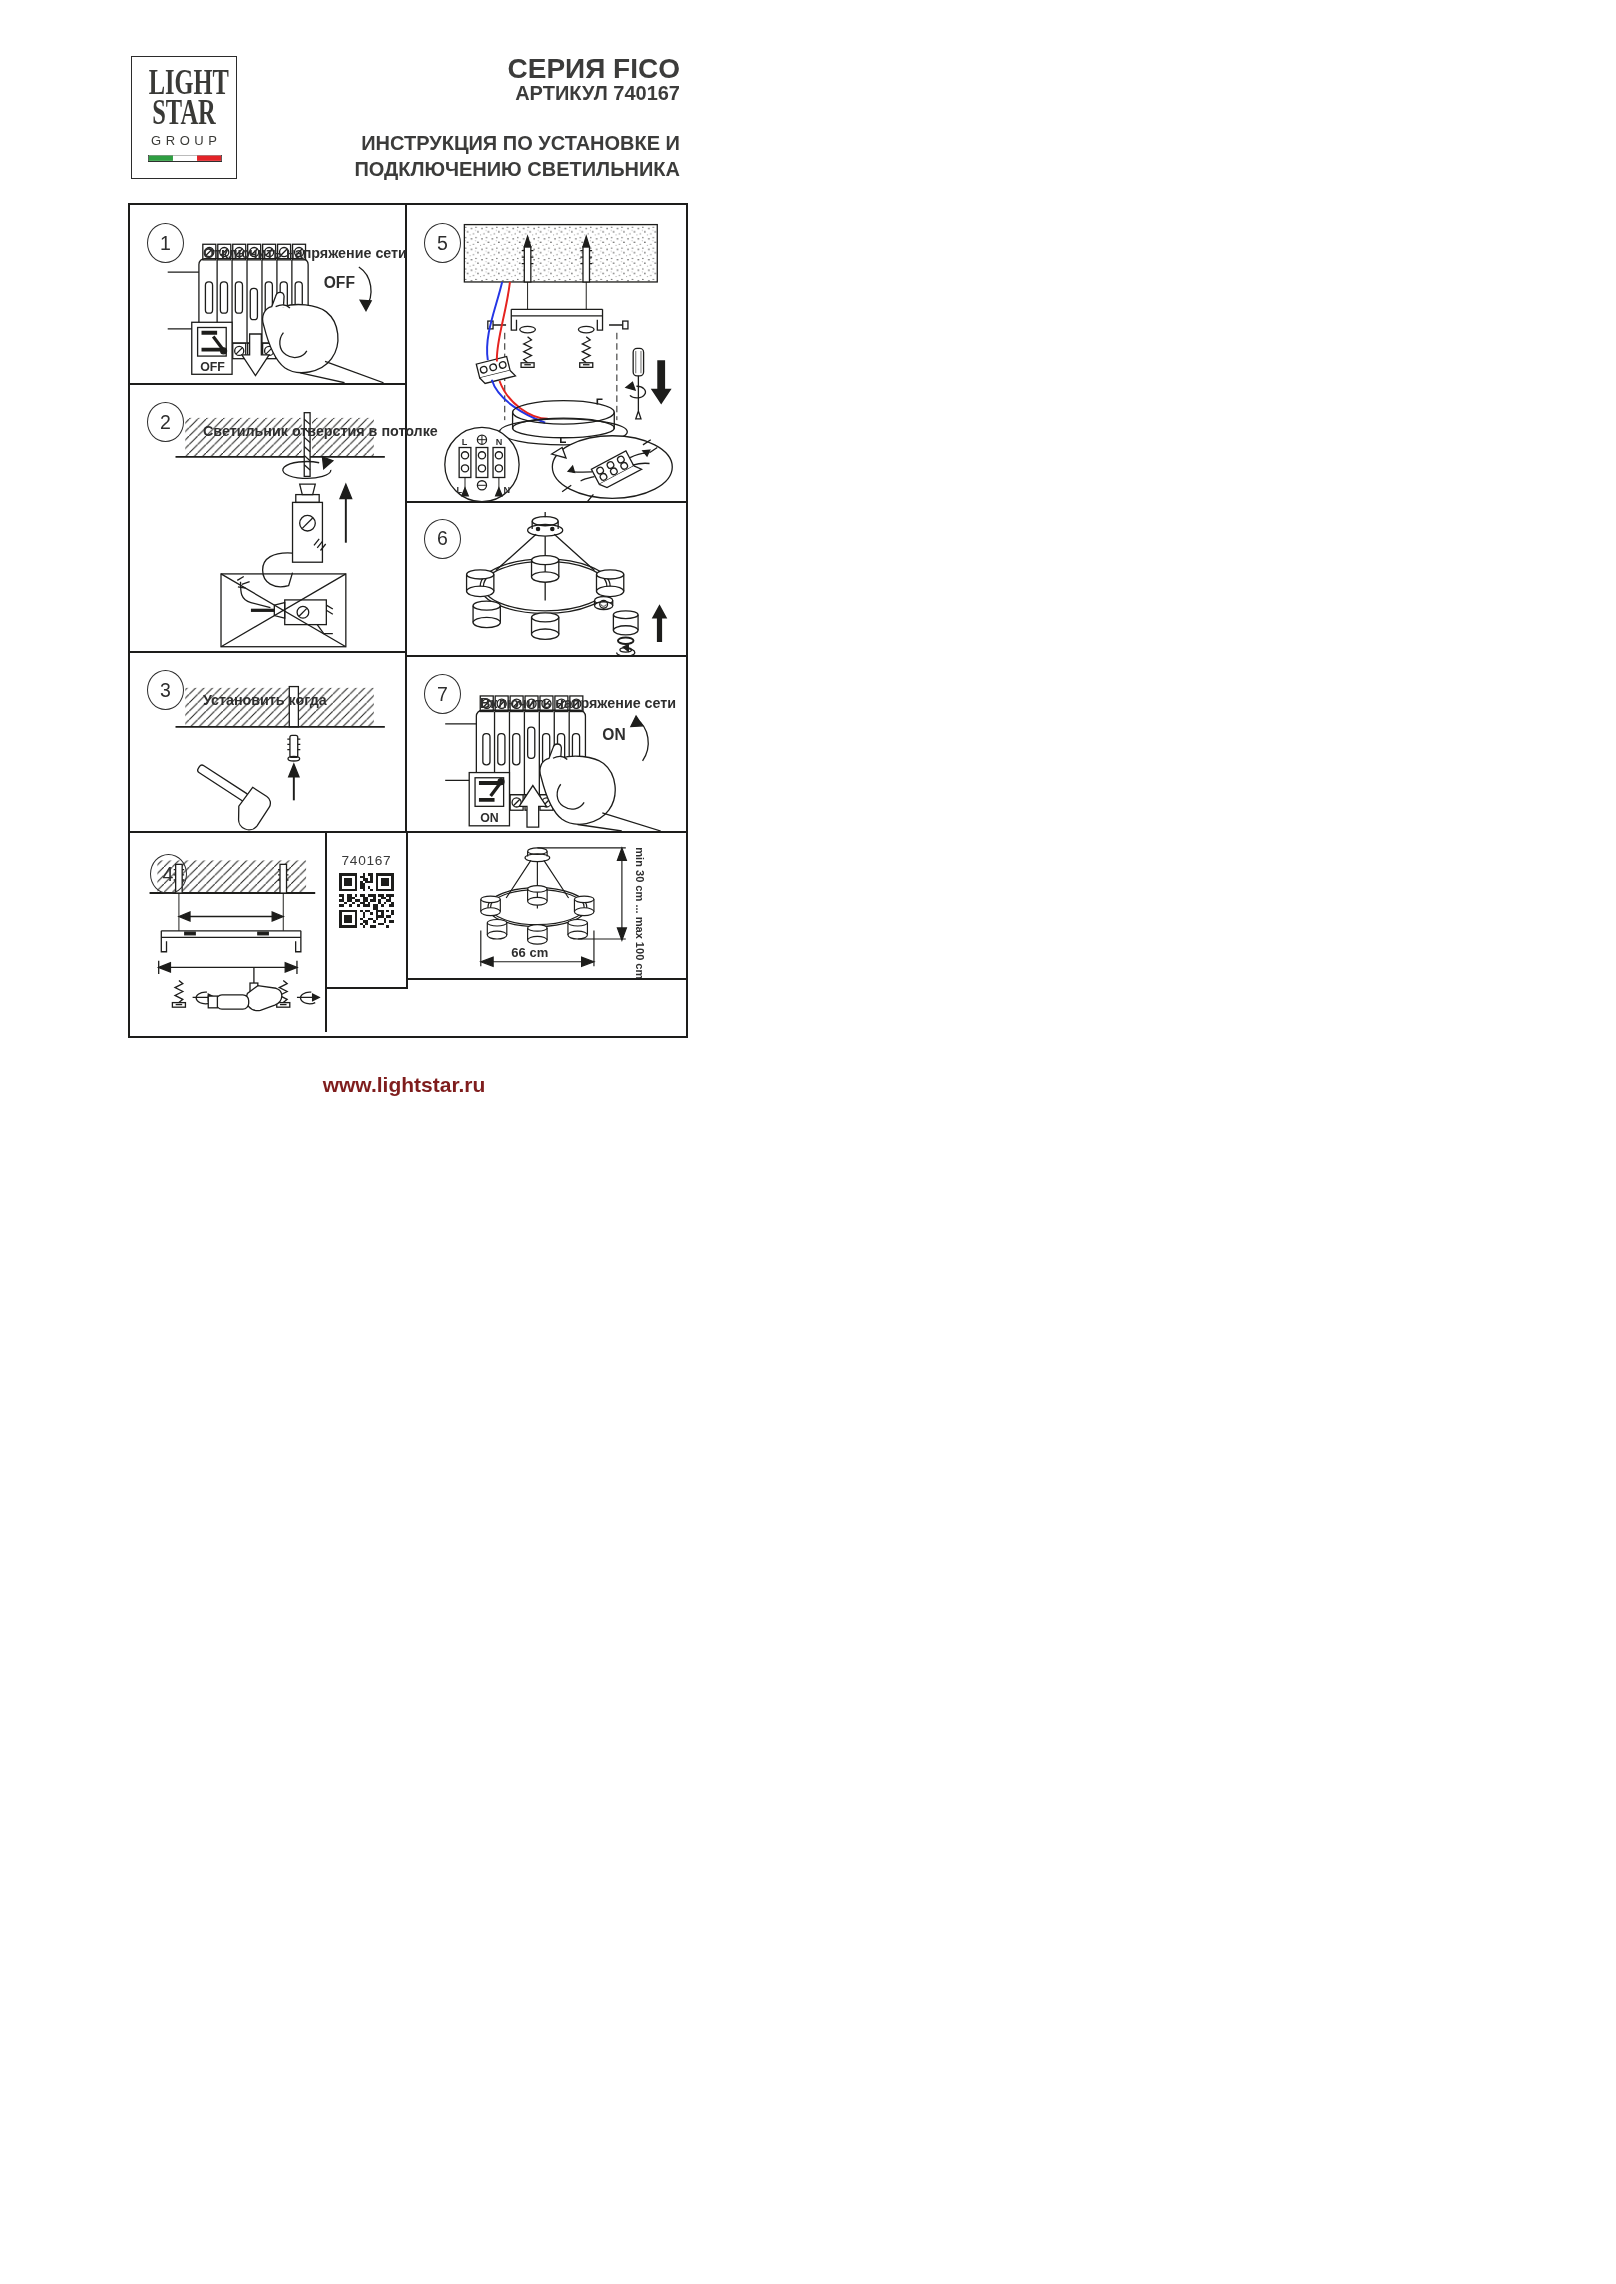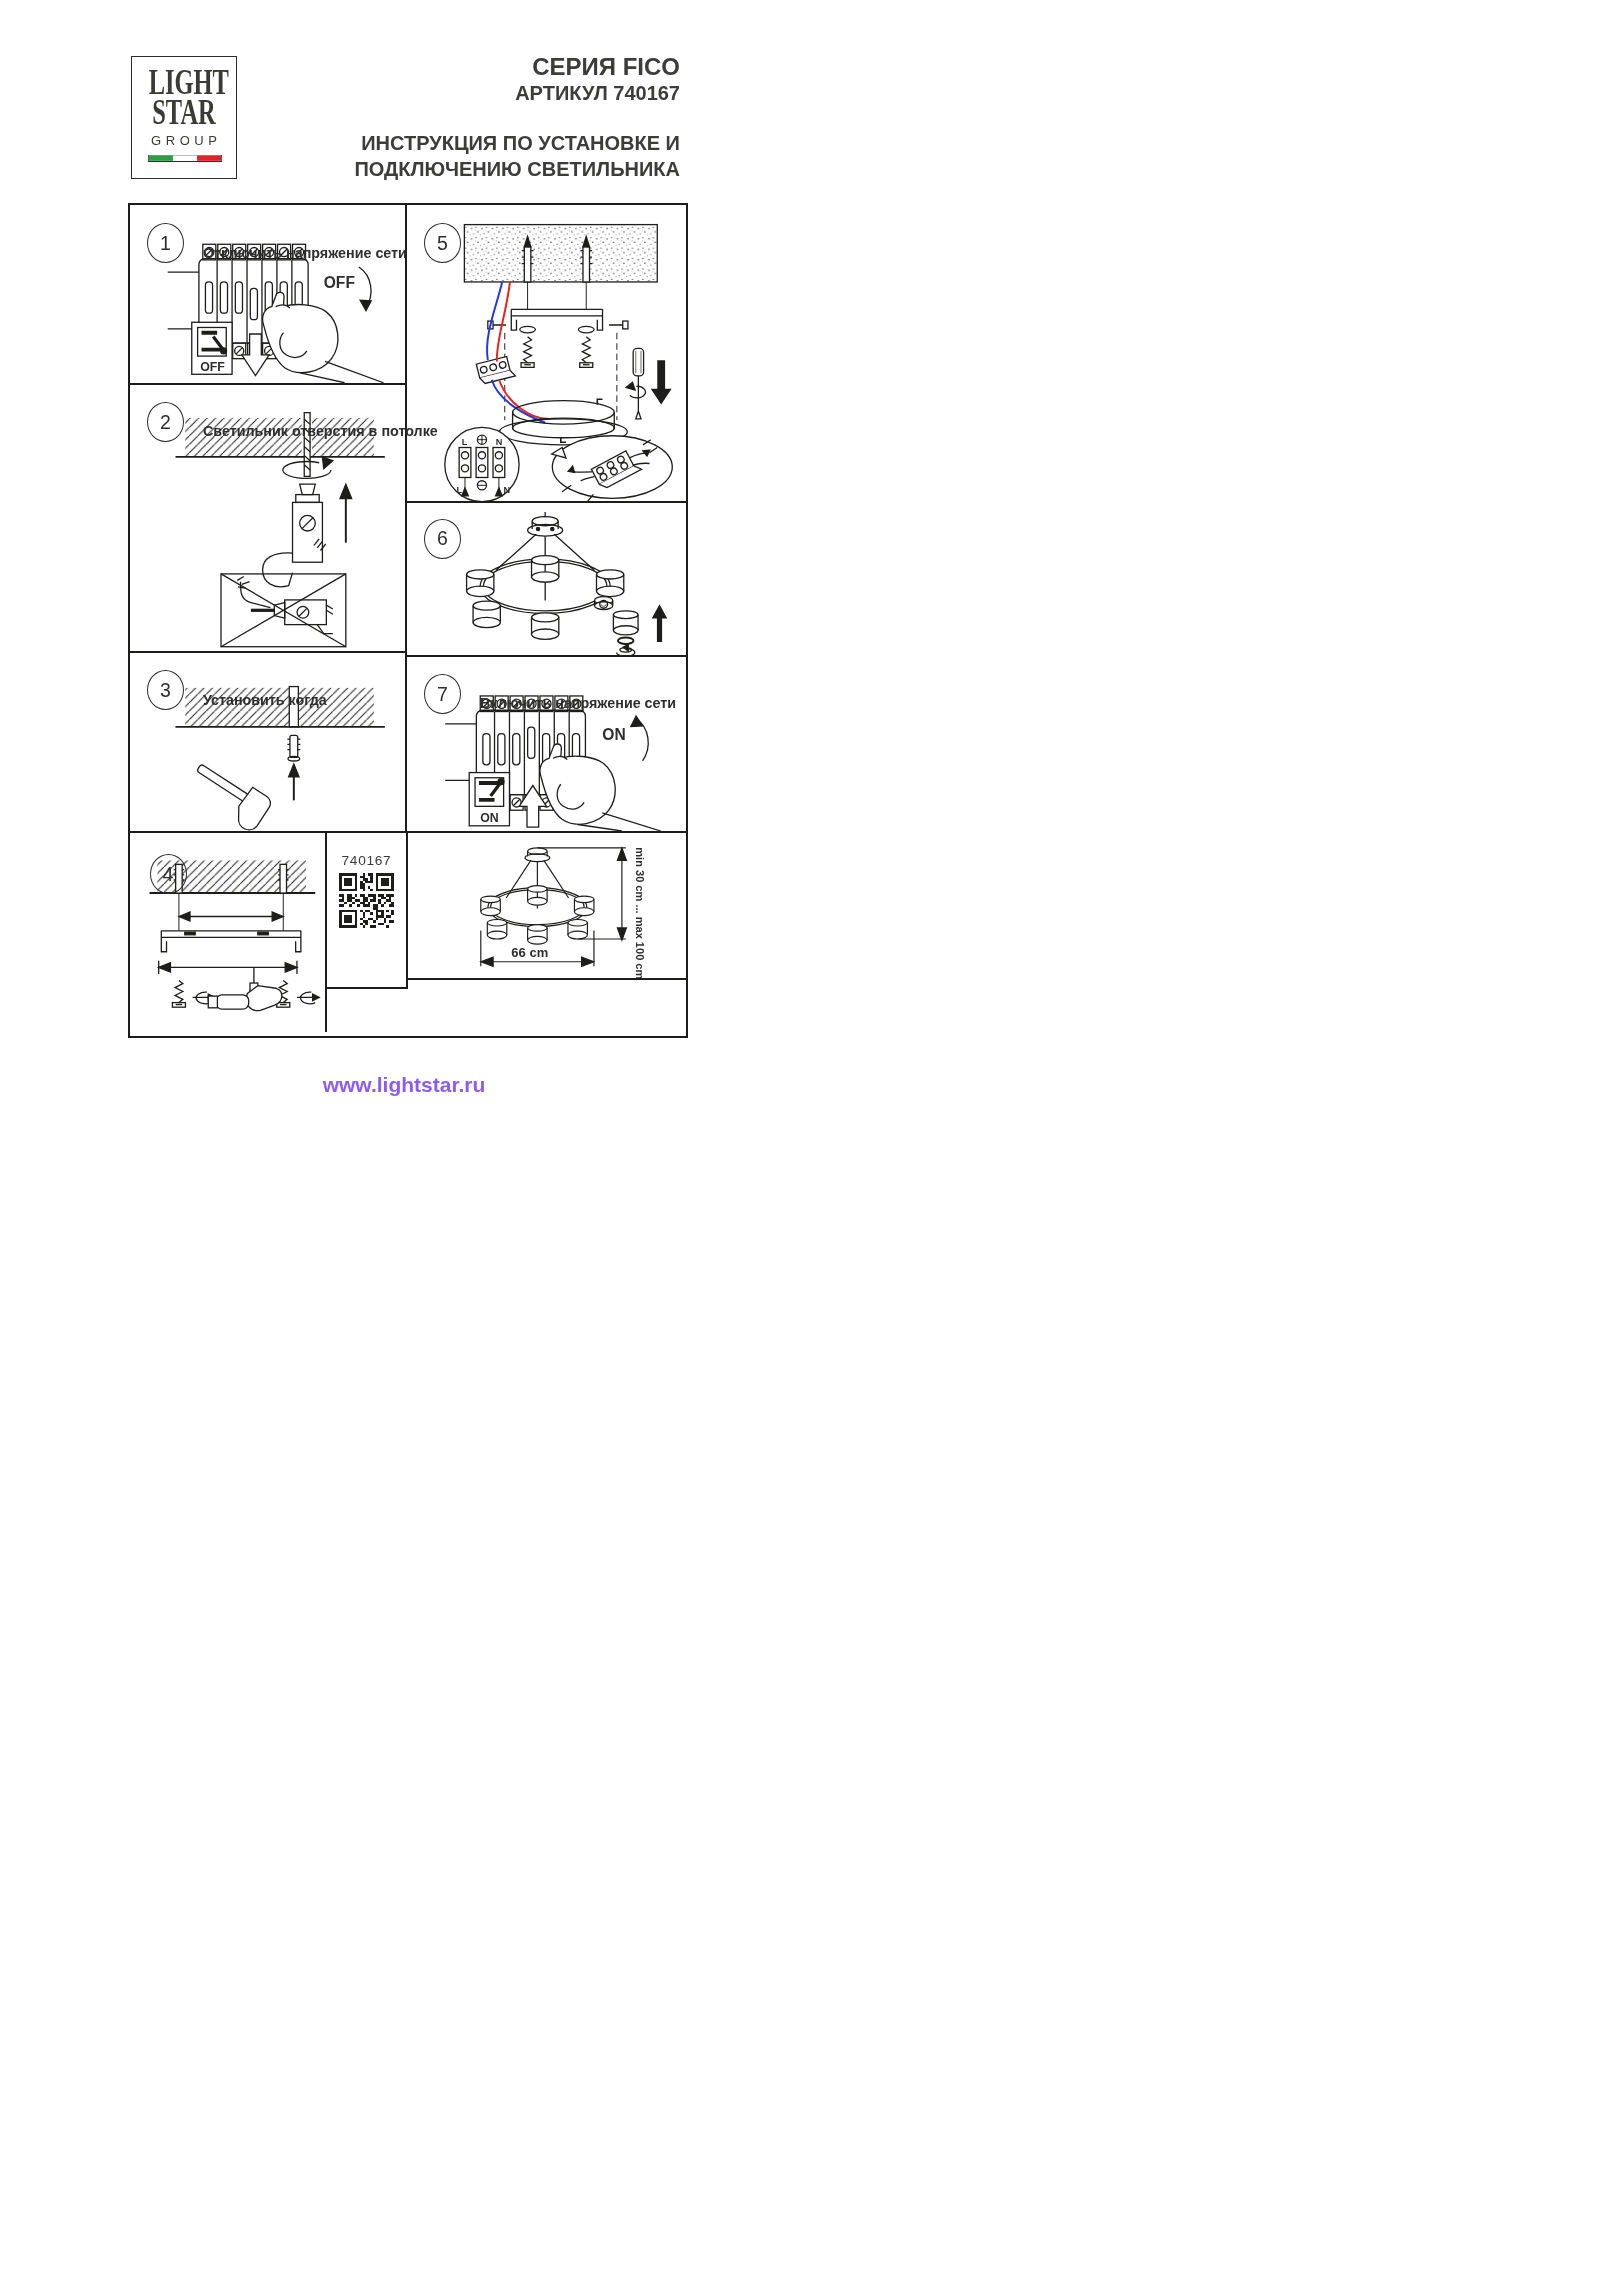--- a/index.html
+++ b/index.html
@@ -10,37 +10,37 @@
   .logo-box{left:131px;top:56px;width:104px;height:121px;border:1.3px solid #2b2b2b;}
   .logo-word{position:absolute;width:100%;text-align:center;color:#3a3a37;
              font-family:"Liberation Serif",serif;font-weight:bold;}
   .lw1{top:10.4px;font-size:36px;line-height:30px;transform:scaleX(.68);}
   .lw2{top:40px;font-size:36px;line-height:30px;transform:scaleX(.68);}
   .lw3{top:76px;font-size:13px;font-weight:normal;letter-spacing:4.6px;text-indent:4.6px;
        font-family:"Liberation Sans",sans-serif;}
   .flag{left:15.6px;top:98px;}
   
   .hdr{right:128px;text-align:right;font-weight:bold;color:#3c3c3b;}
-  .h-series{top:53px;font-size:24px;}
+  .h-series{top:53px;font-size:28px;}
   .h-article{top:82px;font-size:20px;}
   .h-t1{top:132px;font-size:20px;}
   .h-t2{top:158px;font-size:20px;}
   
   .grid{left:128px;top:203px;width:556px;height:831px;border:2px solid #1d1d1b;}
   .cell{position:absolute;box-sizing:border-box;border-color:#1d1d1b;border-style:solid;border-width:0;}
   .cell svg{position:absolute;left:0;top:0;}
   .stepnum{position:absolute;border:1.3px solid #2e2e2e;border-radius:50%;width:35px;height:38px;
            display:flex;align-items:center;justify-content:center;font-size:19.5px;color:#2e2e2e;}
   .steplabel{position:absolute;font-size:14.3px;font-weight:bold;color:#2e2e2e;white-space:nowrap;margin-top:11px;}
   
   .notes{left:197px;top:775px;width:355px;height:51px;font-size:10.4px;color:#2e2e2e;}
   .notes div{margin-left:22px;line-height:14.3px;}
   .notes .n1{margin-top:11.7px;}
   .article-num{width:100%;text-align:center;top:19.5px;font-size:13.7px;letter-spacing:0.7px;color:#3a3a3a;}
-  .footer{left:0;top:1073px;width:100%;text-align:center;font-size:21px;font-weight:bold;color:#8b5cf6;}
+  .footer{left:0;top:1073px;width:100%;text-align:center;font-size:21px;font-weight:bold;color:#7f1d1d;}
   .dimh{font-size:20px;font-weight:bold;color:#3a3a3a;}
   svg text{font-family:"Liberation Sans",sans-serif;fill:#2e2e2e;font-weight:bold;}
 </style>
 </head>
 <body>
 
 <div class="page">
 
   <div class="abs logo-box">
     <div class="logo-word lw1">LIGHT</div>

